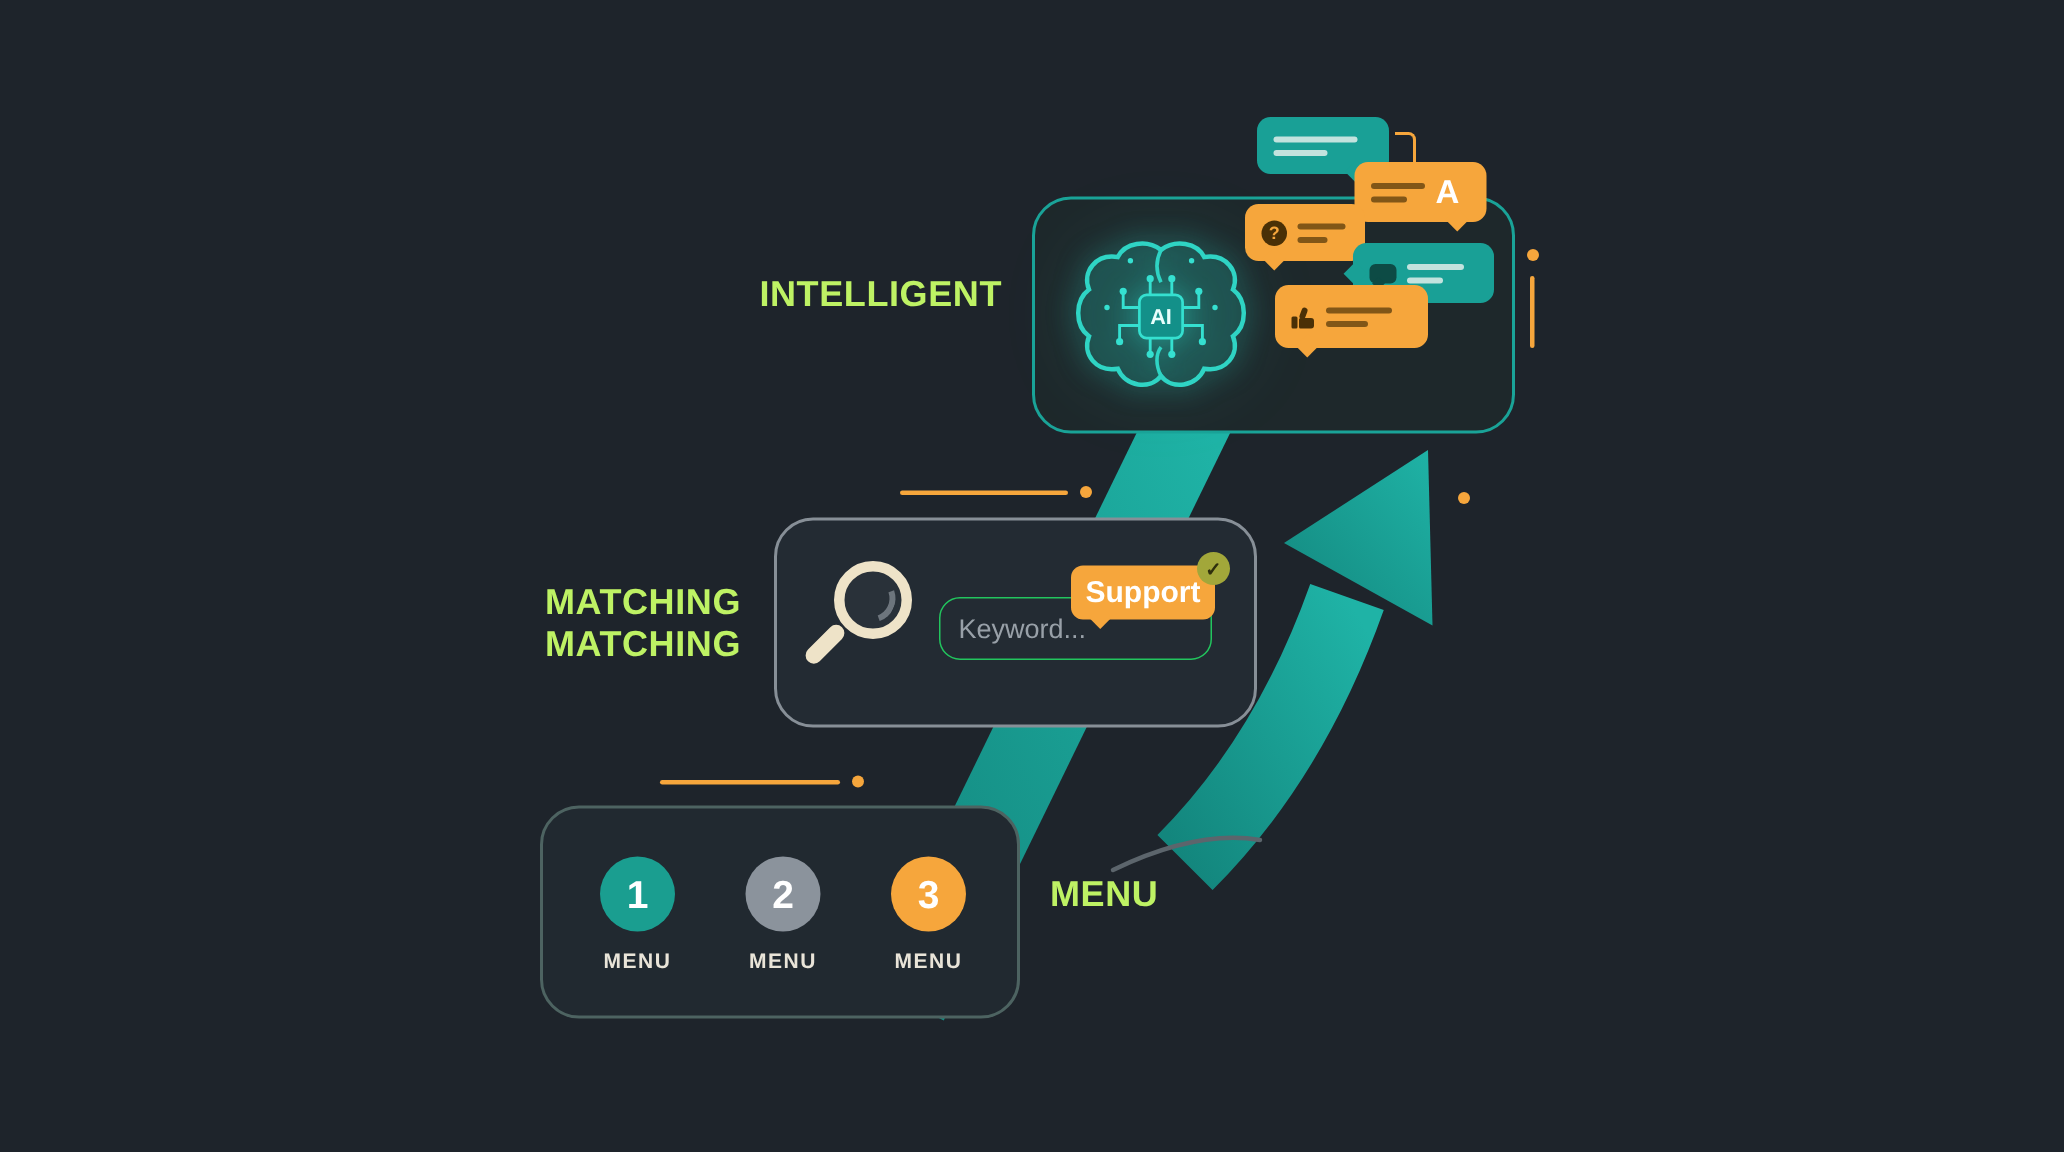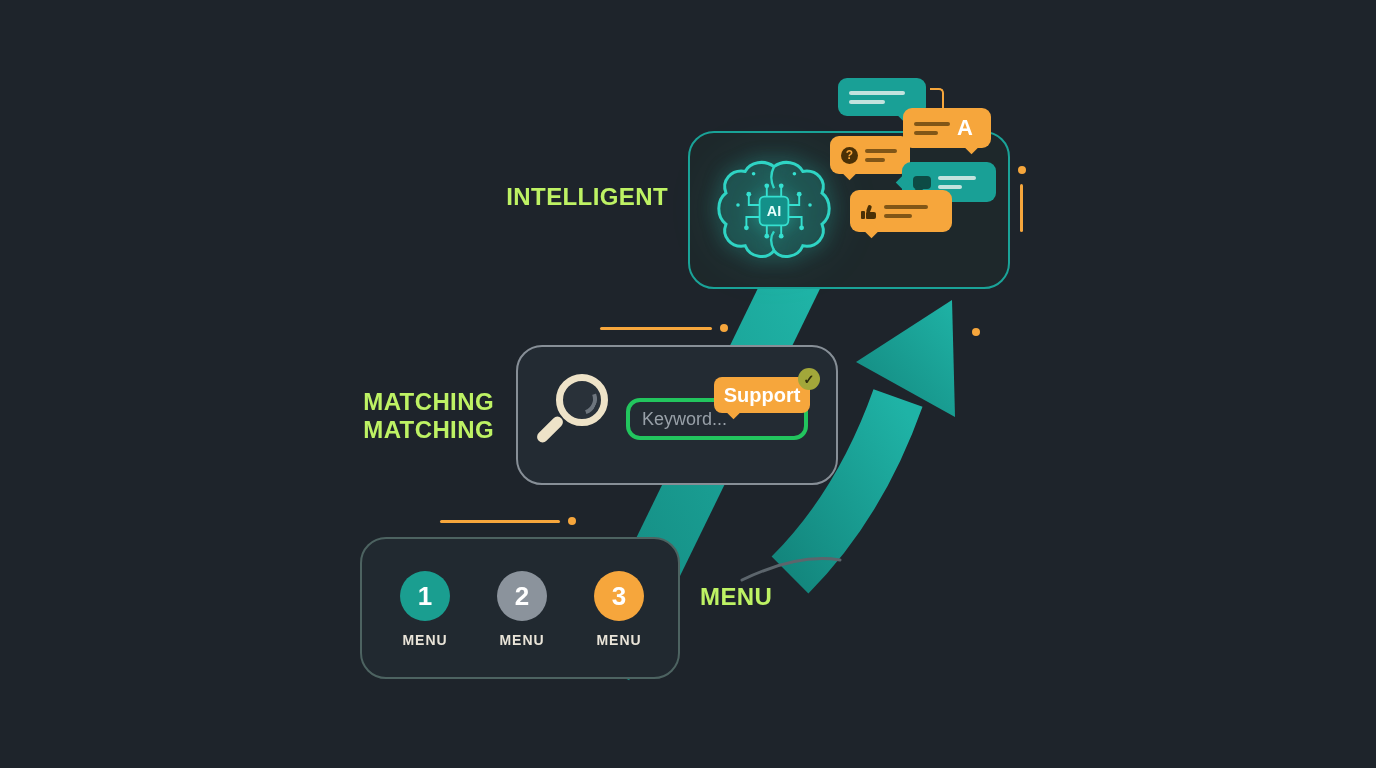--- a/index.html
+++ b/index.html
@@ -162,21 +162,21 @@
 <div class="accent-dot" style="left:720px;top:324px;"></div>
 
 <div class="card" style="left:516px;top:345px;width:322px;height:140px;background:#232b33;border:2px solid #878f97;"></div>
 
 <div class="abs" style="left:556px;top:374px;width:52px;height:52px;z-index:3;">
   <div style="position:absolute;left:0;top:0;width:52px;height:52px;box-sizing:border-box;border:7px solid #eee3c8;border-radius:50%;background:rgba(255,255,255,0.03);"></div>
   <div style="position:absolute;left:9px;top:9px;width:32px;height:32px;box-sizing:border-box;border:4px solid transparent;border-right-color:#6d757d;border-radius:50%;transform:rotate(25deg);"></div>
 </div>
 <div class="abs" style="left:534px;top:424px;width:32px;height:11px;background:#eee3c8;border-radius:6px;transform:rotate(-45deg);z-index:3;"></div>
 
-<div class="abs" style="left:626px;top:398px;width:182px;height:42px;box-sizing:border-box;border:4px solid #22c55e;border-radius:14px;display:flex;align-items:center;padding-left:12px;z-index:3;">
+<div class="abs" style="left:626px;top:398px;width:182px;height:42px;box-sizing:border-box;border:1px solid #22c55e;border-radius:14px;display:flex;align-items:center;padding-left:12px;z-index:3;">
   <span style="color:#98a0a8;font-size:18px;">Keyword...</span>
 </div>
 
 <div class="abs" style="left:714px;top:377px;width:96px;height:36px;background:#f6a63c;border-radius:8px;display:flex;align-items:center;justify-content:center;z-index:4;">
   <span style="color:#ffffff;font-weight:bold;font-size:20px;">Support</span>
   <div style="position:absolute;width:11px;height:11px;background:#f6a63c;transform:rotate(45deg);bottom:-4px;left:14px;"></div>
 </div>
 <div class="abs" style="left:798px;top:368px;width:22px;height:22px;border-radius:50%;background:#a2a73a;display:flex;align-items:center;justify-content:center;z-index:5;">
   <span style="color:#2f2f0c;font-weight:bold;font-size:13px;">✓</span>
 </div>

